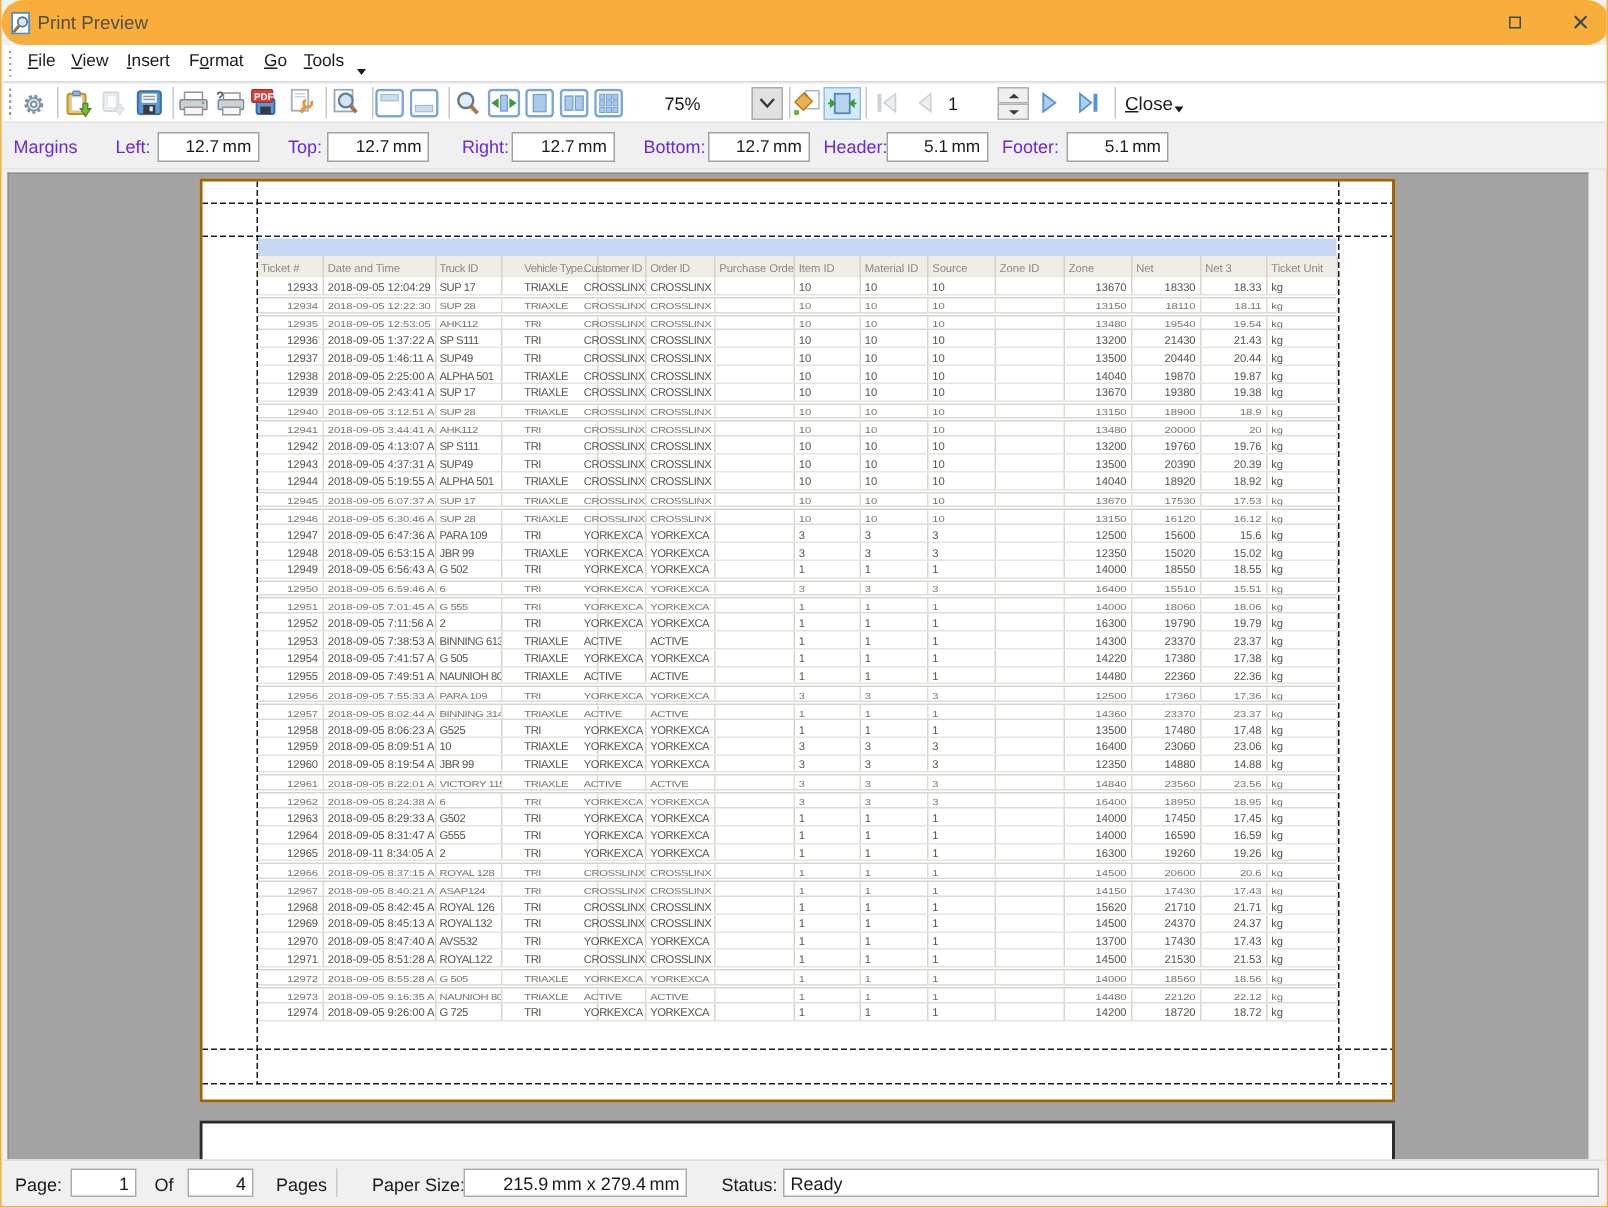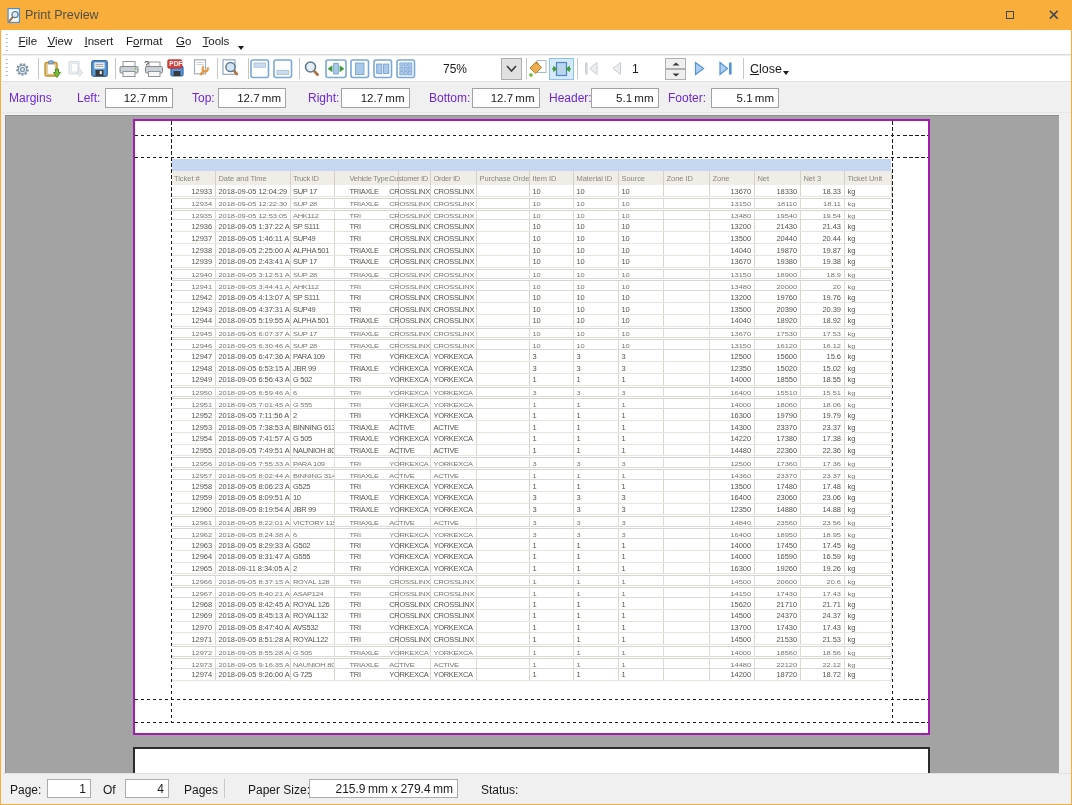--- a/index.html
+++ b/index.html
@@ -1,37 +1,37 @@
 <!DOCTYPE html>
 <html><head><meta charset="utf-8"><style>
 *{margin:0;padding:0;box-sizing:border-box;}
 html,body{width:1072px;height:805px;overflow:hidden;}
 body{font-family:"Liberation Sans",sans-serif;background:#f0f0f0;position:relative;border-left:1px solid #f9ae3b;border-right:1px solid #f9ae3b;border-bottom:1px solid #f9ae3b;}
 
-#title{position:absolute;left:0;top:0;width:1072px;height:30px;background:#f9ae3b;}
+#title{position:absolute;left:0;top:0;width:1072px;height:30px;background:#f9ae3b;border-radius:15px;}
 #title .txt{position:absolute;left:24px;top:8px;font-size:12.5px;color:#53514a;}
 #tmax{position:absolute;left:1005px;top:11px;width:8px;height:8px;border:1.6px solid #3e4a52;}
 #tclose{position:absolute;left:1048px;top:10px;width:9.5px;height:9.5px;}
 
 #menu{position:absolute;left:1px;top:30px;width:1070px;height:25px;background:#fff;border-bottom:1px solid #d8d8d8;}
 #menu span.mi{position:absolute;top:5px;font-size:11.5px;color:#1a1a1a;}
 .u{text-decoration:underline;}
 .grip{position:absolute;width:3px;background-image:repeating-linear-gradient(#9aa0a6 0 1.5px,transparent 1.5px 4px);background-size:1.5px 100%;background-repeat:no-repeat;background-position:0 0;}
 
 #tools{position:absolute;left:1px;top:56px;width:1070px;height:26px;background:#fff;border-bottom:1px solid #e2e2e2;}
 #tools .sep{position:absolute;top:2px;width:1px;height:21px;background:#c6c6c6;}
 #tools svg{position:absolute;}
 .tbtxt{position:absolute;font-size:12px;color:#1a1a1a;}
 
 #marg{position:absolute;left:1px;top:82px;width:1070px;height:31px;background:#f0f0f0;border-bottom:1px solid #e6e6e6;}
 #marg .lbl{position:absolute;top:9px;font-size:12px;color:#6d28d9;}
 #marg .box{position:absolute;top:6px;height:20px;background:#fff;border:1px solid #a2a2a2;font-size:11.5px;color:#1a1a1a;text-align:right;padding:3px 4px 0 0;}
 
 #panel{position:absolute;left:4px;top:115px;width:1054px;height:658px;background:#a3a3a3;border-top:1px solid #8f8f8f;border-left:1px solid #8f8f8f;overflow:hidden;}
-#page1{position:absolute;left:127px;top:3px;width:797px;height:616px;background:#fff;border:2px solid #a21caf;}
+#page1{position:absolute;left:127px;top:3px;width:797px;height:616px;background:#fff;border:2px solid #a16207;}
 #page2{position:absolute;left:127px;top:631px;width:797px;height:40px;background:#fff;border:2px solid #2b2b2b;}
 .dh{position:absolute;height:1px;background-image:repeating-linear-gradient(90deg,#1c1c1c 0 3.5px,transparent 3.5px 6px);}
 .dv{position:absolute;width:1px;background-image:repeating-linear-gradient(180deg,#1c1c1c 0 3.5px,transparent 3.5px 6px);}
 
 #band{position:absolute;left:36.5px;top:37.5px;width:719.5px;height:12.5px;background:#c5d7f1;}
 #rpt{position:absolute;left:36.5px;top:50px;width:720px;height:518px;font-size:7.5px;letter-spacing:-0.05px;color:#57544d;}
 #rpt .hr{position:absolute;left:0;top:0;width:719.5px;height:14px;background:#f0ede6;color:#8c887d;}
 #rpt .r{position:absolute;left:0;width:719.5px;height:11.8px;border-bottom:1px solid #e7e4dc;}
 #rpt .c{position:absolute;top:0;height:100%;border-right:1px solid #d9d5cb;padding:1.5px 0 0 2.5px;overflow:hidden;white-space:nowrap;}
 #rpt .hr .c{padding-top:2.5px;border-right:1px solid #d5d1c6;}
@@ -1480,13 +1480,14 @@
 <div id="status">
  <span class="lbl" style="left:8px">Page:</span>
  <div class="box tar" style="left:45px;width:44px">1</div>
  <span class="lbl" style="left:101px">Of</span>
  <div class="box tar" style="left:123px;width:44px">4</div>
  <span class="lbl" style="left:182px">Pages</span>
  <div style="position:absolute;left:222px;top:5px;width:1px;height:19px;background:#c9c9c9;"></div>
  <span class="lbl" style="left:246px">Paper Size:</span>
  <div class="box tar" style="left:307px;width:149px">215.9 mm x 279.4 mm</div>
  <span class="lbl" style="left:479px">Status:</span>
+ <div class="box" style="left:520px;width:544px">Ready</div>
 </div>
 
 </body></html>

